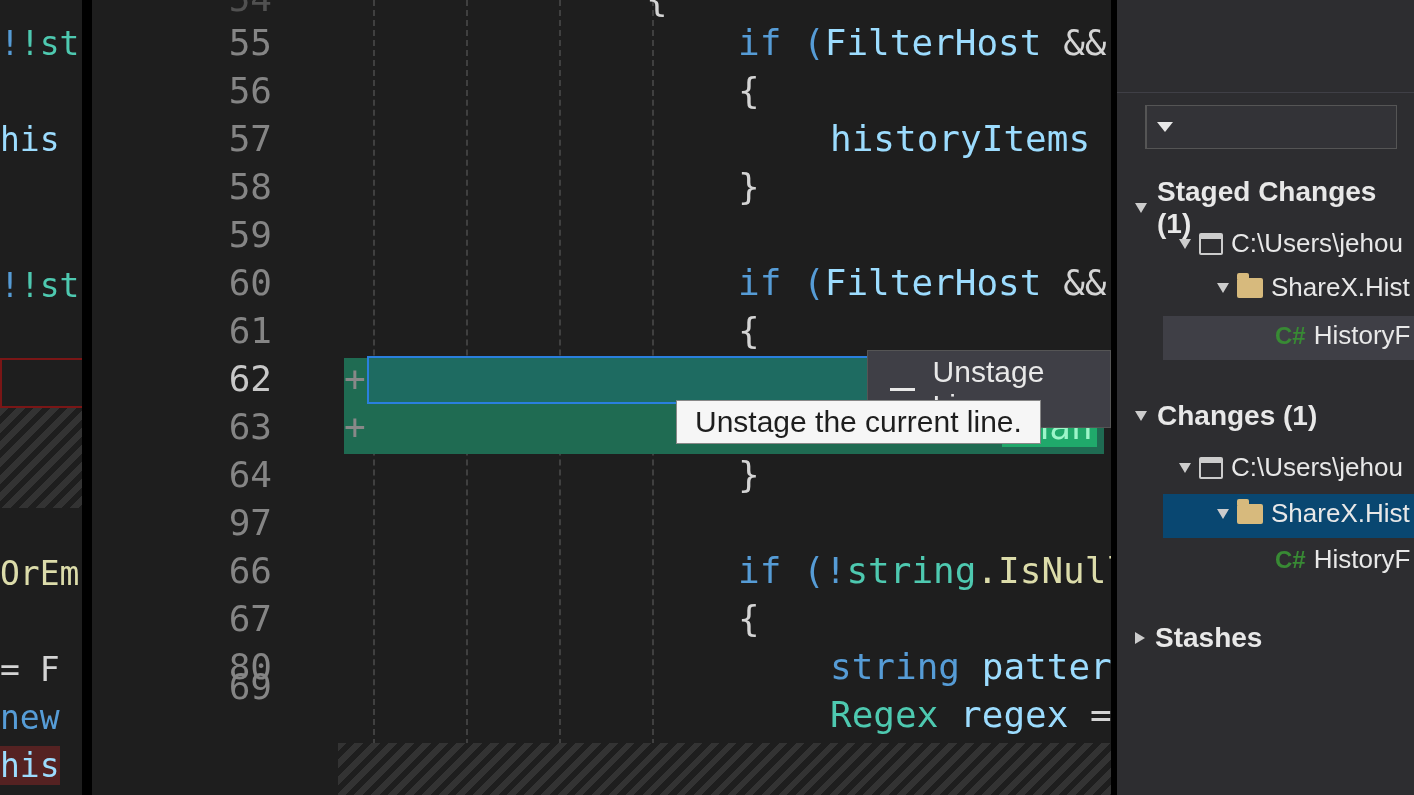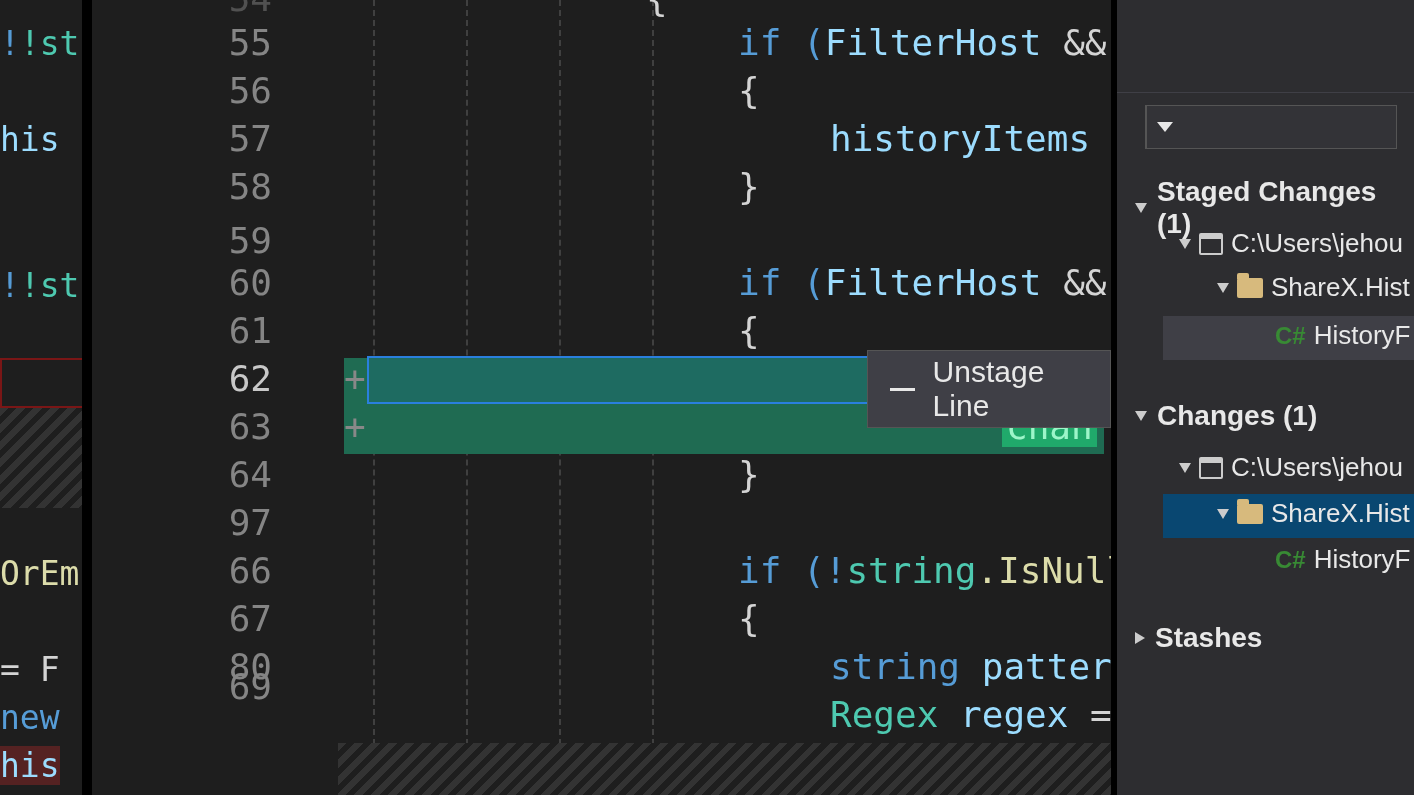--- a/index.html
+++ b/index.html
@@ -75,21 +75,21 @@
     <div class="guide" style="left:374px;"></div>
     <div class="guide" style="left:467px;"></div>
     <div class="guide" style="left:560px;"></div>
 
     <div class="gutter">
       <span class="line-num" style="top:-22px;opacity:.5;">54</span>
       <span class="line-num" style="top:22px;">55</span>
       <span class="line-num" style="top:70px;">56</span>
       <span class="line-num" style="top:118px;">57</span>
       <span class="line-num" style="top:166px;">58</span>
-      <span class="line-num" style="top:214px;margin-top:6px;">59</span>
+      <span class="line-num" style="top:214px;">59</span>
       <span class="line-num" style="top:262px;">60</span>
       <span class="line-num" style="top:310px;">61</span>
       <span class="line-num" style="top:358px;color:#c8c8c8;">62</span>
       <span class="line-num" style="top:406px;">63</span>
       <span class="line-num" style="top:454px;">64</span>
       <span class="line-num" style="top:502px;">97</span>
       <span class="line-num" style="top:550px;">66</span>
       <span class="line-num" style="top:598px;">67</span>
       <span class="line-num" style="top:646px;">80</span>
       <span class="line-num" style="top:656px;margin-top:10px;">69</span>
@@ -127,20 +127,21 @@
 
       <span class="code-line" style="top:694px;left:498px;"><span class="c-type">Regex</span><span class="c-id"> regex</span><span> = </span></span>
     </div>
 
     <span class="change-word" style="top:406px;left:910px;">chan</span>
 
     <div class="action-btn" style="top:350px;left:775px;">
       <span class="minus-glyph"></span>
       <span>Unstage Line</span>
     </div>
+    <div class="tooltip" style="top:400px;left:584px;">Unstage the current line.</div>
 
     <div class="bottom-hatch"></div>
   </div>
 
   <div class="panel">
     <div class="panel-top"></div>
 
     <div class="commit-btn">
       <span class="drop">
           <span class="chev"></span>

